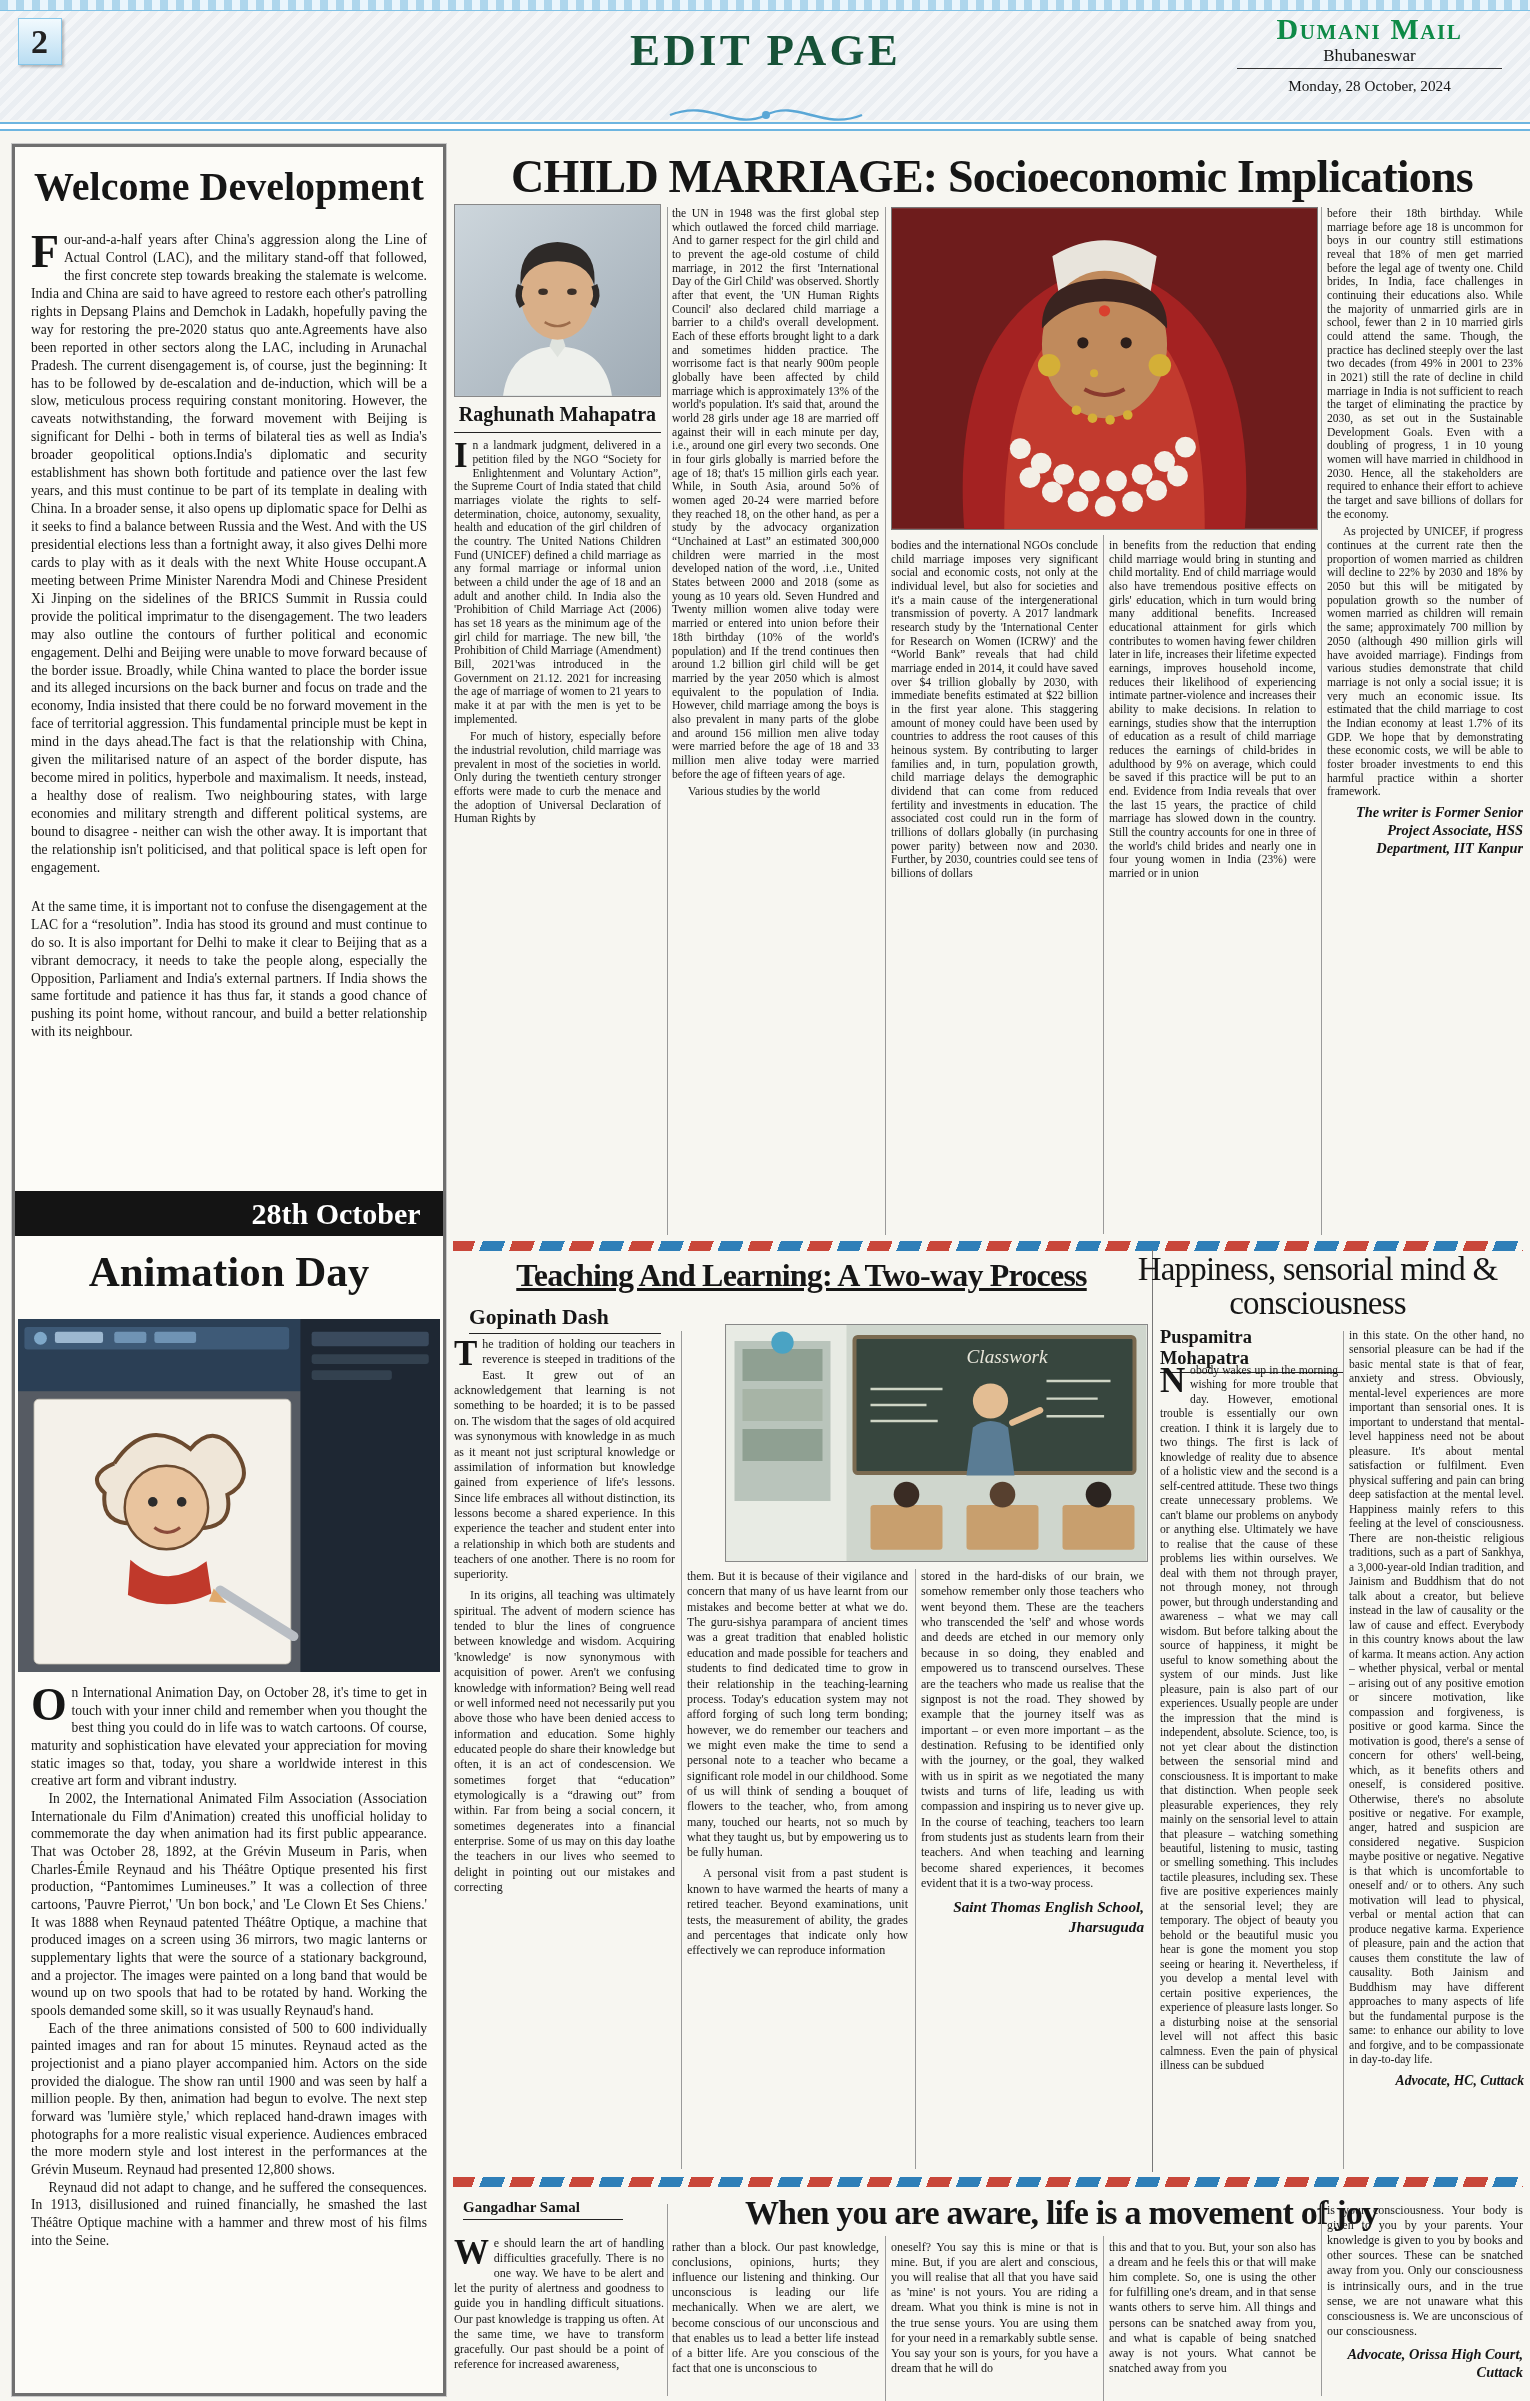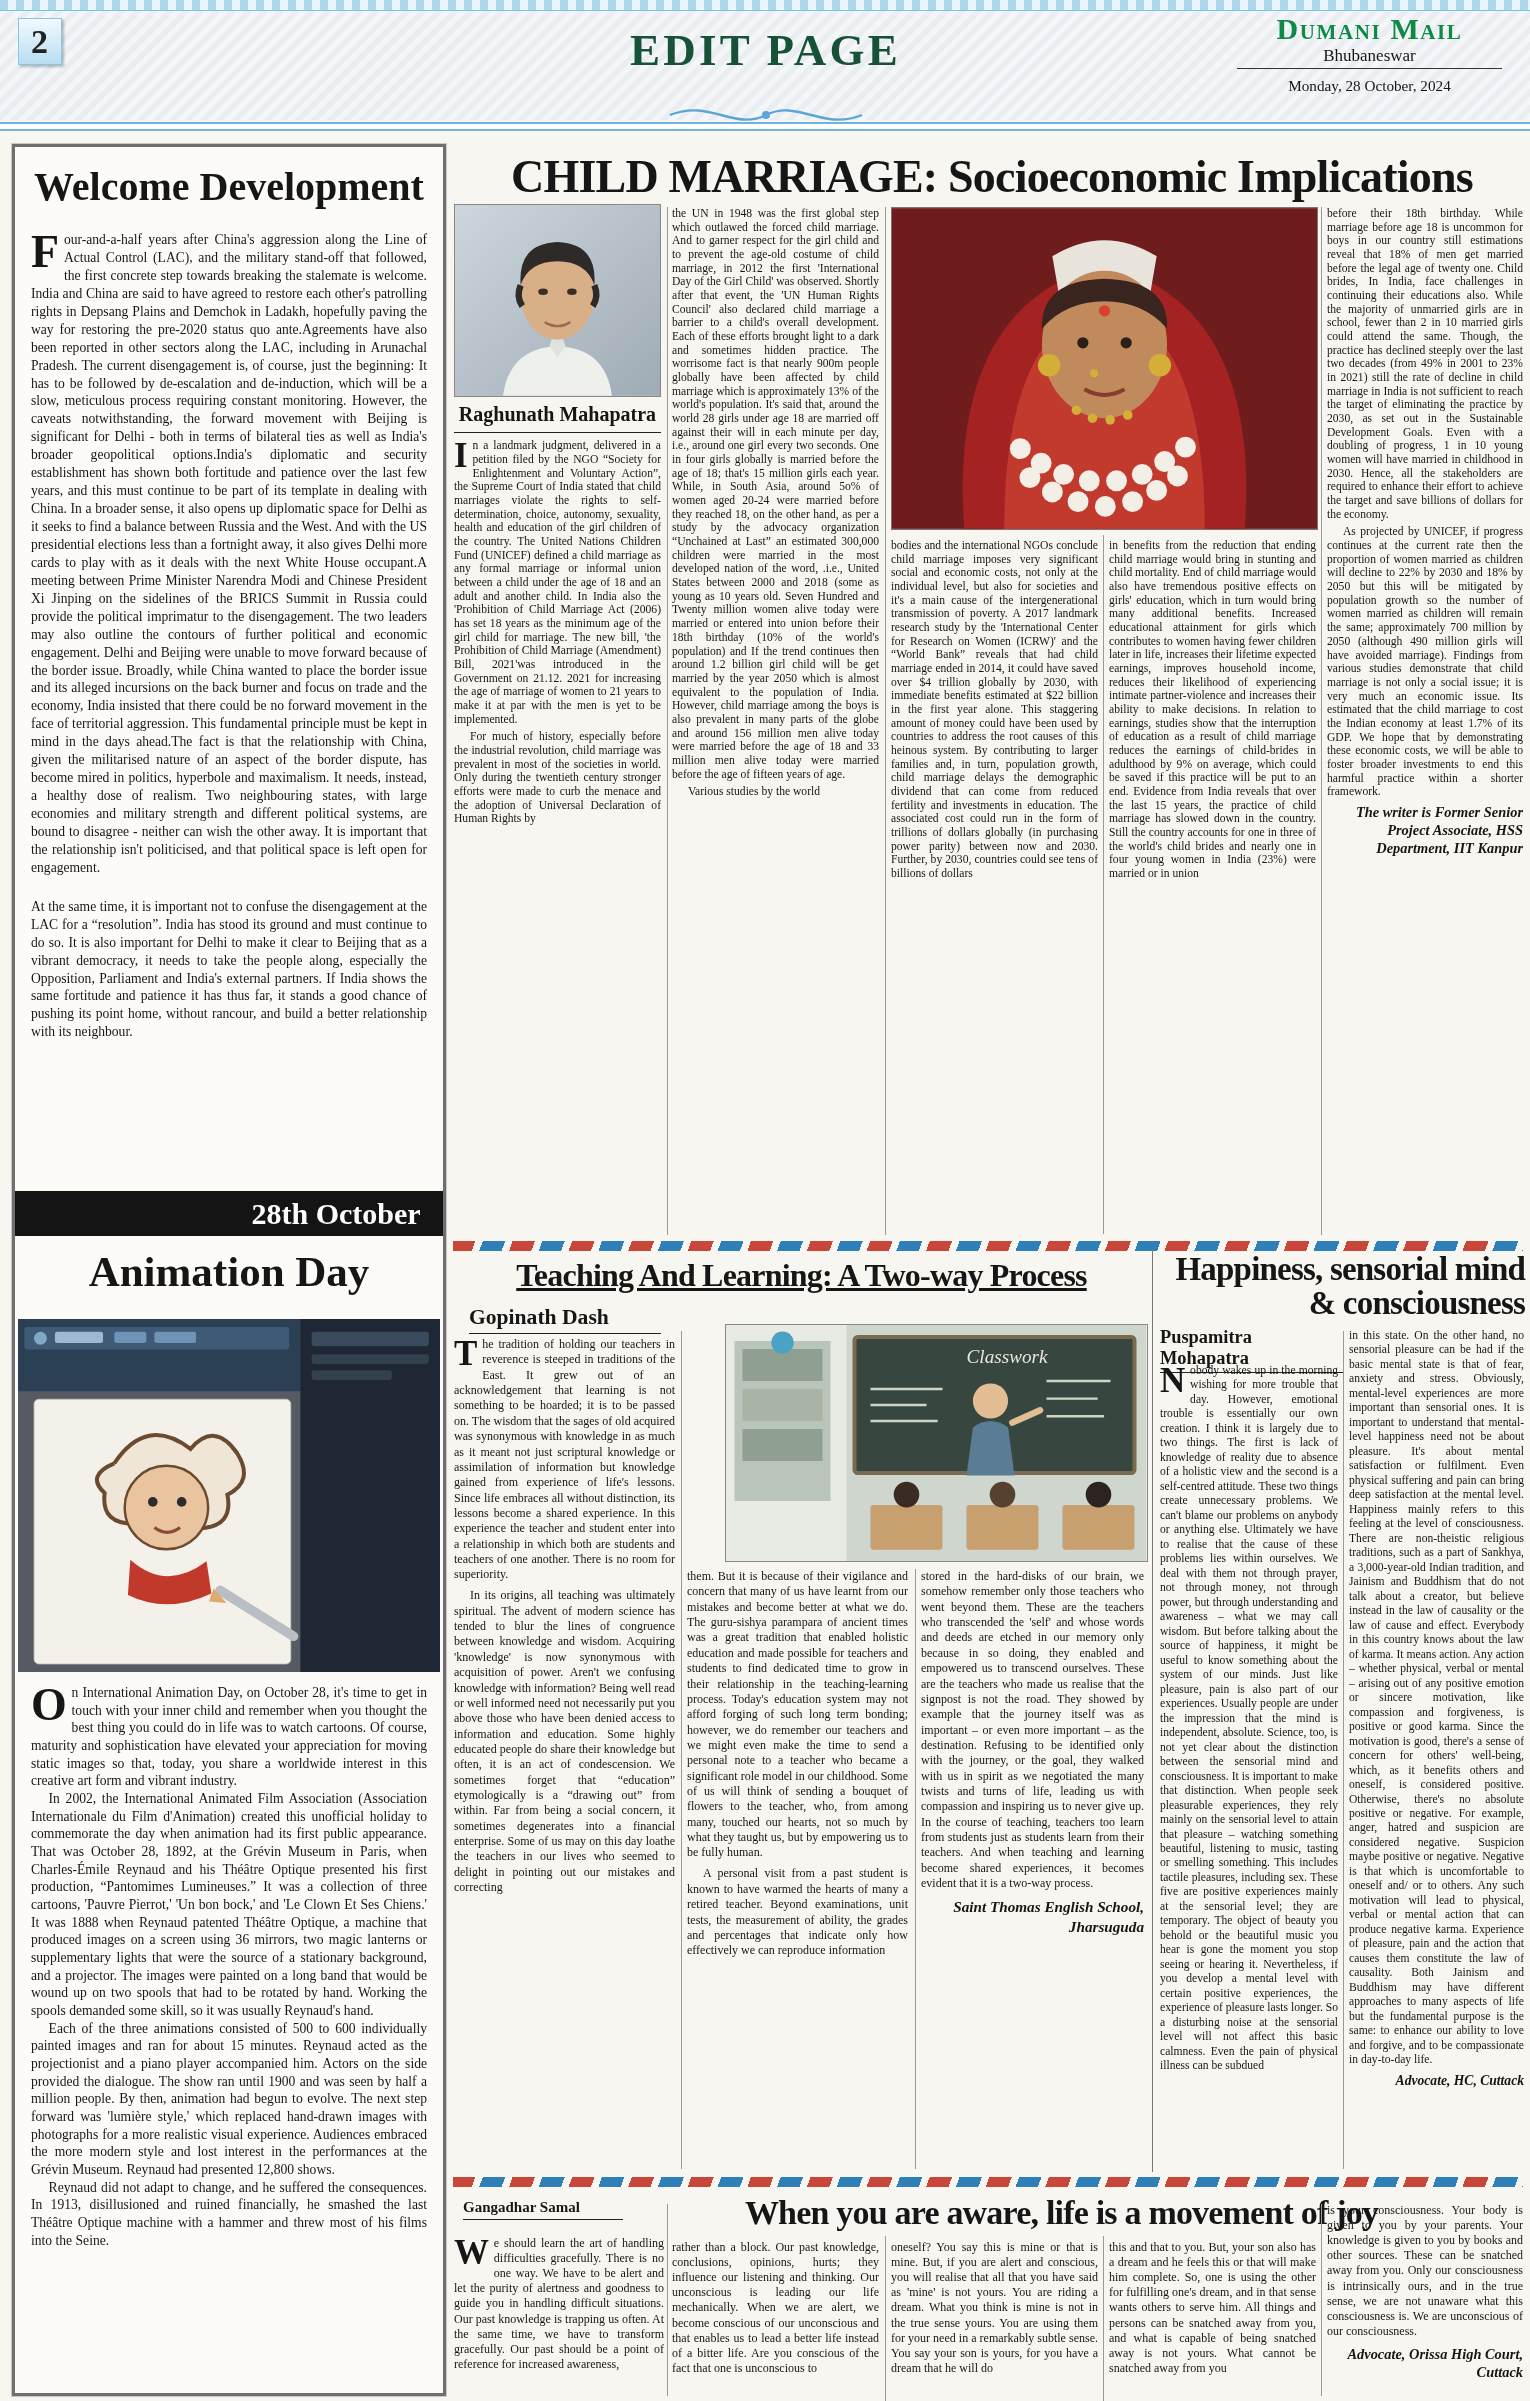--- a/index.html
+++ b/index.html
@@ -45,21 +45,21 @@
   .author-name{font-size:20px;font-weight:bold;text-align:center;border-bottom:1.6px solid #222;padding:6.4px 0 4.8px;margin-bottom:6.4px;}
   .bride-photo{position:absolute;left:891px;top:207px;width:425px;height:321px;border:0.8px solid #777;}
   .cm-credit{font-size:14.4px;line-height:1.25;margin-top:11.2px;}
   
   .teach-head{position:absolute;left:457px;top:1257px;width:689px;text-align:center;font-size:32px;font-weight:bold;letter-spacing:-0.8px;white-space:nowrap;text-decoration:underline;}
   .teach-byline{position:absolute;left:469px;top:1305px;width:192px;font-size:21.6px;}
   .class-photo{position:absolute;left:725px;top:1324px;width:421px;height:236px;border:0.8px solid #888;}
   .teach-col{font-size:12px;line-height:1.28;}
   .teach-credit{font-size:15.2px;line-height:1.3;margin-top:8px;}
   
-  .happy-head{position:absolute;left:1160px;top:1252px;width:365px;text-align:right;font-size:33px;font-weight:bold;line-height:1.04;letter-spacing:-0.8px;}
+  .happy-head{position:absolute;left:1135px;top:1252px;width:365px;text-align:center;font-size:33px;font-weight:normal;line-height:1.04;letter-spacing:-0.8px;}
   .happy-byline{position:absolute;left:1160px;top:1327px;width:184px;font-size:18.4px;}
   .happy-col{font-size:11.6px;line-height:1.25;}
   .happy-credit{font-size:13.6px;margin-top:4.8px;}
   
   .aware-byline{position:absolute;left:463px;top:2199px;width:160px;font-size:15px;}
   .aware-head{position:absolute;left:677px;top:2194px;width:769px;text-align:center;font-size:34px;font-weight:bold;letter-spacing:-0.8px;white-space:nowrap;}
   .aware-col{font-size:12px;line-height:1.26;}
   .aware-credit{font-size:14.4px;line-height:1.25;margin-top:6.4px;}
 </style>
 </head>

